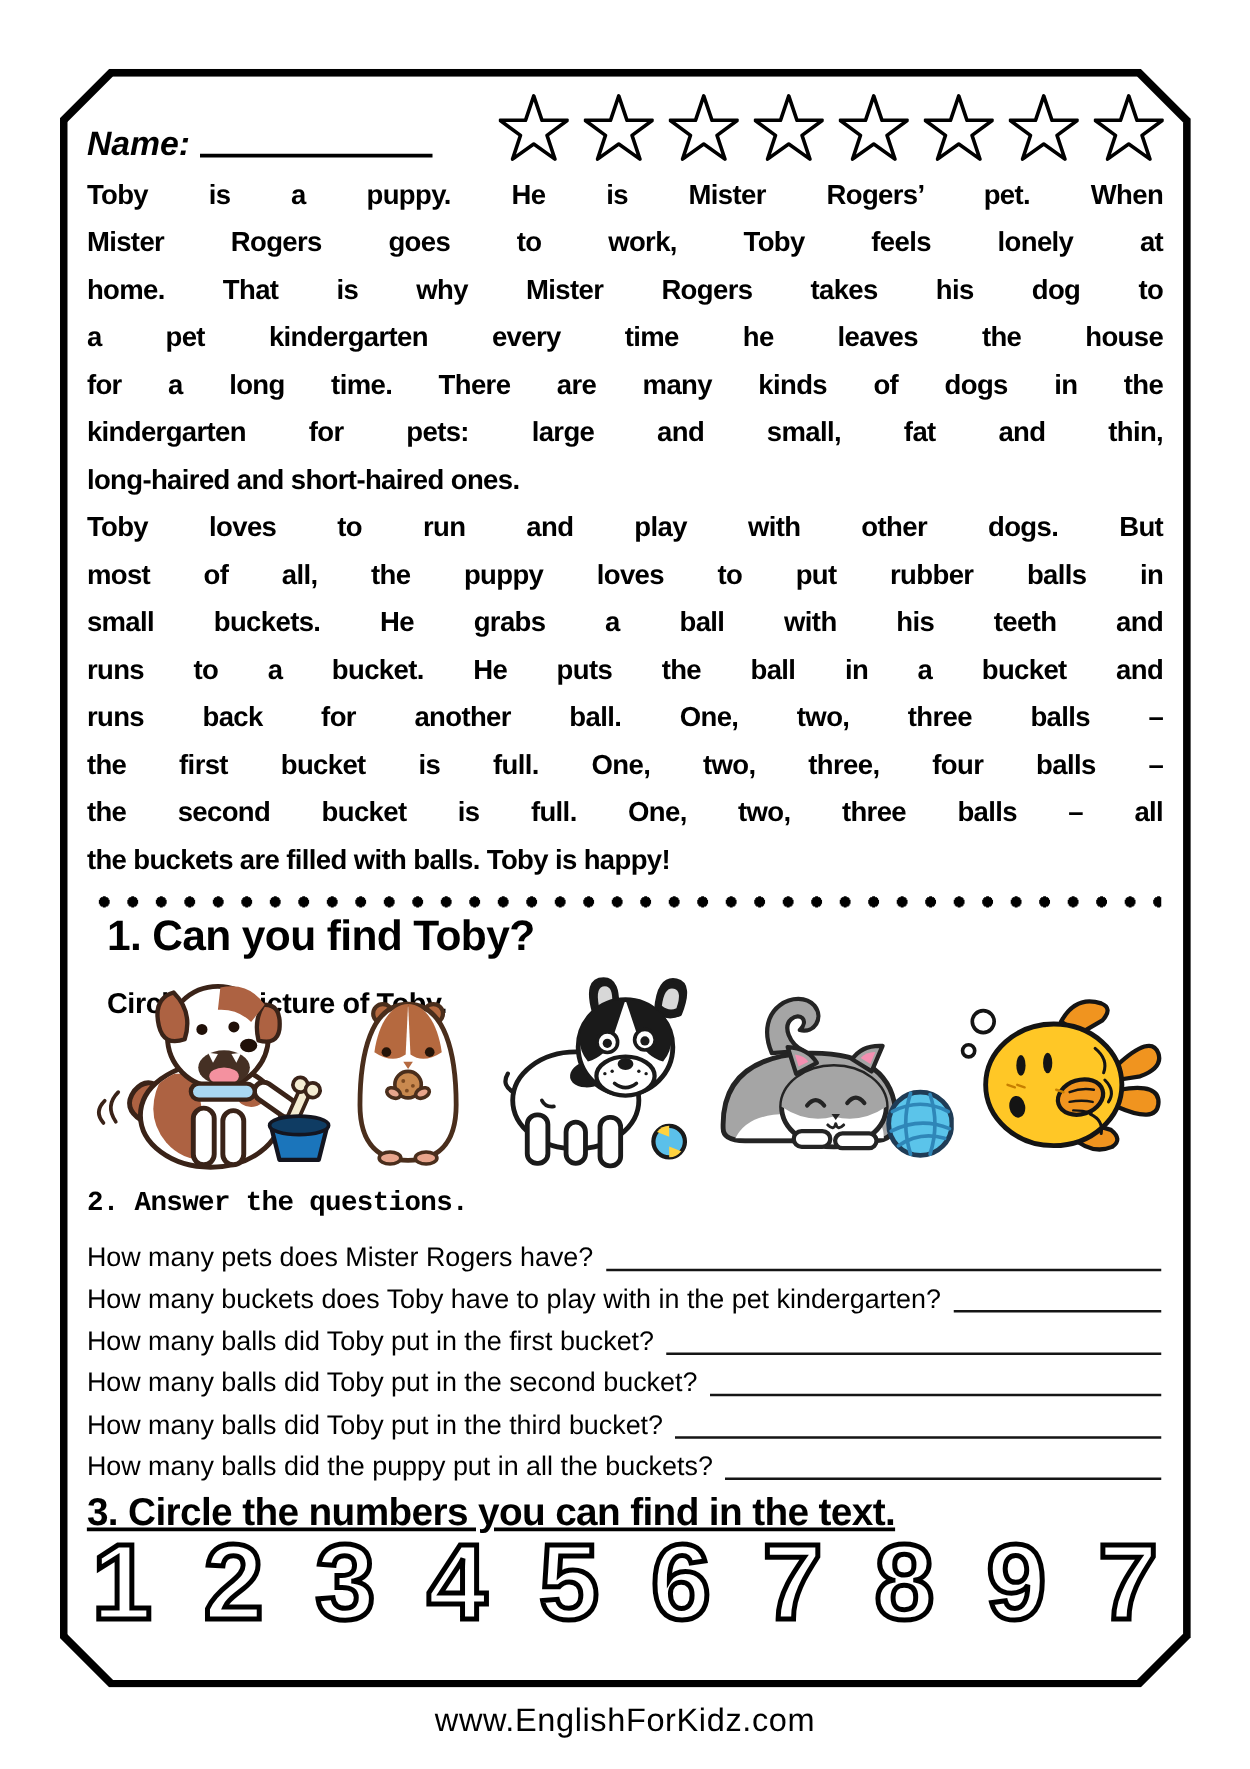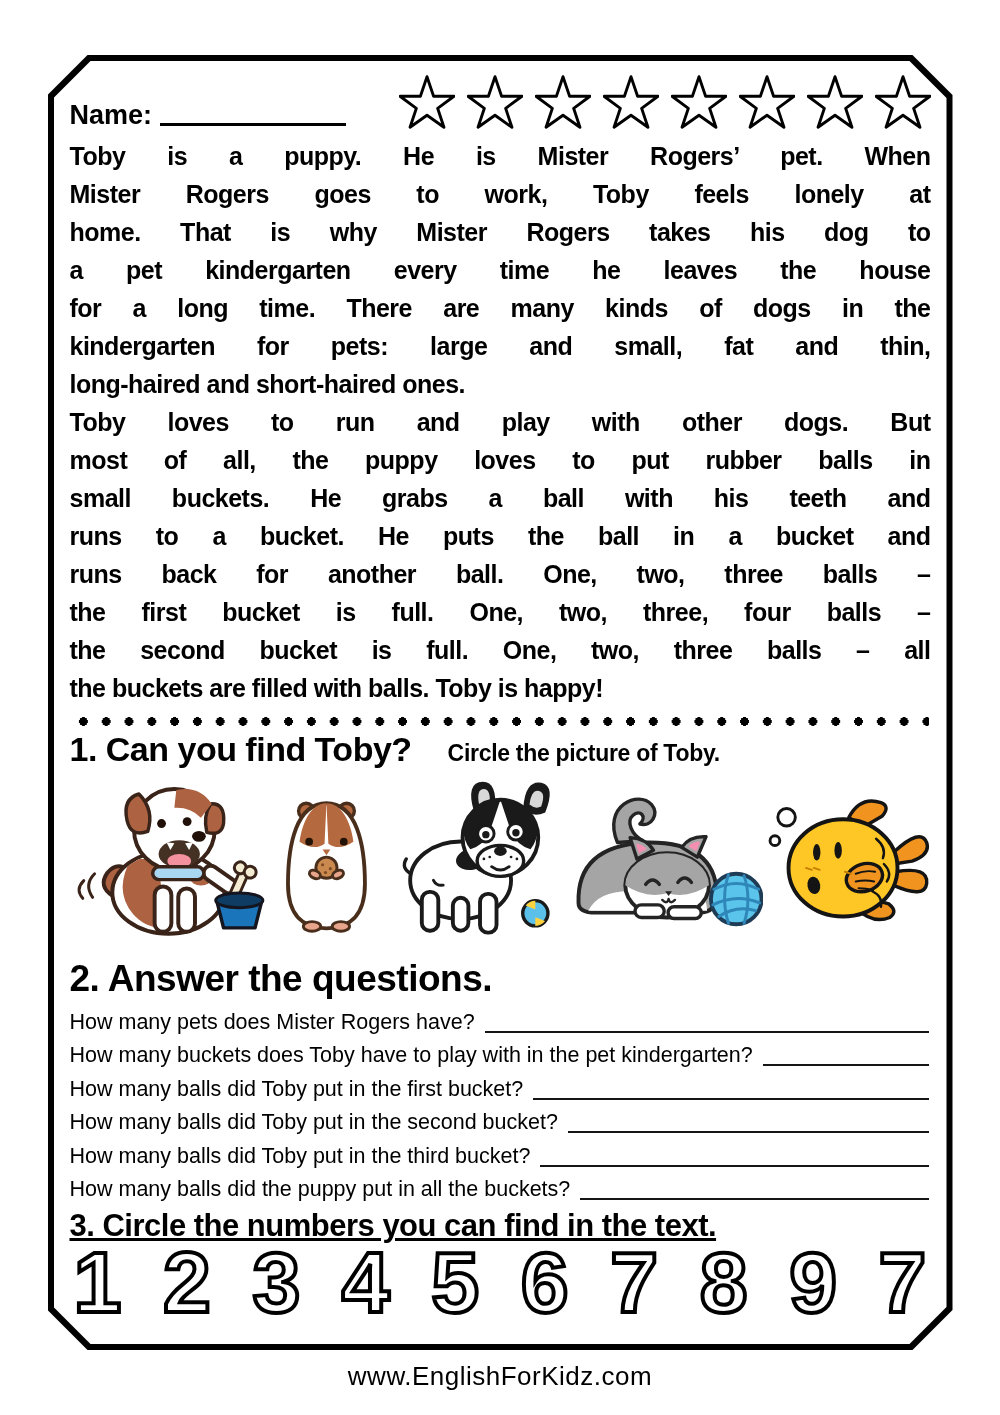--- a/index.html
+++ b/index.html
@@ -7,43 +7,43 @@
 
   
   .sheet{position:relative;width:905px;height:1295px;margin:55px auto 0;background:#000;
     clip-path:polygon(40px 0,calc(100% - 40px) 0,100% 40px,100% calc(100% - 40px),calc(100% - 40px) 100%,40px 100%,0 calc(100% - 40px),0 40px);}
   .sheet-inner{position:absolute;inset:6px;background:#fff;
     clip-path:polygon(37px 0,calc(100% - 37px) 0,100% 37px,100% calc(100% - 37px),calc(100% - 37px) 100%,37px 100%,0 calc(100% - 37px),0 37px);
     padding:10px 16px 0;box-sizing:border-box;}
 
   
   .name-row{display:flex;align-items:flex-end;height:58px;}
-  .name-label{font-weight:bold;font-size:27px;line-height:1;}
+  .name-label{font-style:italic;font-weight:bold;font-size:27px;line-height:1;}
   .name-line{width:186px;border-bottom:3px solid #000;height:1px;margin:0 0 3px 8px;}
   .stars-row{margin-left:auto;display:flex;gap:12px;align-items:flex-end;}
   .star{width:56px;height:54px;display:block;}
 
   
   .passage{margin-top:8px;}
-  .pline{font-weight:bold;font-size:25px;line-height:38px;letter-spacing:-0.5px;
+  .pline{font-weight:bold;font-size:22px;line-height:38px;letter-spacing:-0.5px;
          text-align:justify;text-align-last:justify;white-space:nowrap;}
   .pline.endline{text-align-last:left;}
 
   .divider{margin:10px 2px 4px;height:9px;
     background-image:radial-gradient(circle,#000 0 4.2px,transparent 4.4px);
     background-size:22.8px 9px;background-repeat:repeat-x;background-position:0 50%;}
 
-  .sec1-head{display:flex;align-items:baseline;gap:20px;height:42px;}
+  .sec1-head{display:flex;align-items:baseline;gap:20px;height:42px;flex-direction:column;}
   .h-big{font-weight:bold;font-size:34px;letter-spacing:-0.5px;}
   .h-instr{font-weight:bold;font-size:23px;letter-spacing:-0.3px;margin-left:16px;}
 
   .animals{display:flex;justify-content:space-between;align-items:flex-end;height:162px;margin-top:2px;}
   .animal{display:block;}
 
-  .sec2-head{margin-top:24px;font-weight:bold;font-size:37px;line-height:38px;letter-spacing:-0.5px;}
+  .sec2-head{margin-top:8px;font-weight:bold;font-size:22px;line-height:38px;letter-spacing:-0.5px;font-family:Liberation Mono, monospace;}
   .questions{margin-top:3px;text-align:center;}
   .qrow{display:flex;align-items:flex-end;height:33.5px;}
   .qtext{font-size:21.5px;white-space:nowrap;line-height:1.1;}
   .qline{flex:1;border-bottom:2.5px solid #151515;height:2px;margin:0 2px 2px 10px;}
 
   .sec3-head{margin-top:5px;font-weight:bold;font-size:31px;line-height:37px;letter-spacing:-0.5px;text-decoration:underline;}
   .numbers-row{display:flex;justify-content:space-between;align-items:flex-end;margin-top:1px;padding:0 4px;}
   .num{font-weight:bold;font-size:86px;line-height:74px;color:#fff;
        -webkit-text-stroke:4px #000;font-family:"Liberation Sans",sans-serif;}
   @supports not (-webkit-text-stroke:1px black){.num{color:#000;}}

